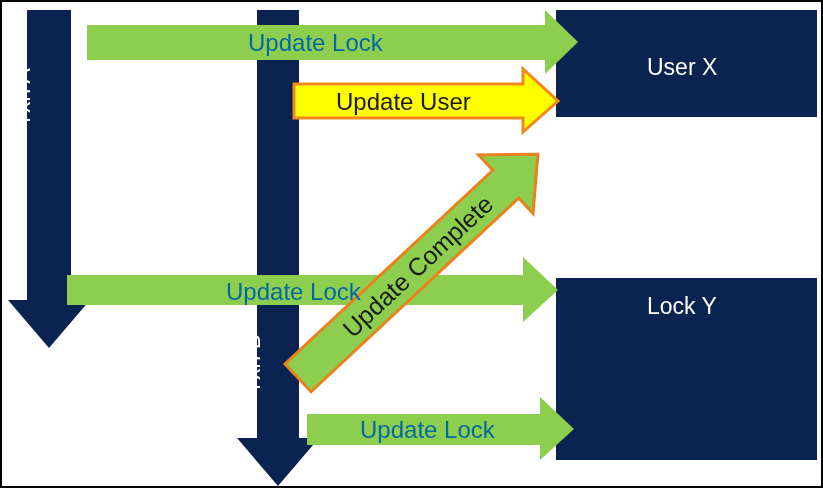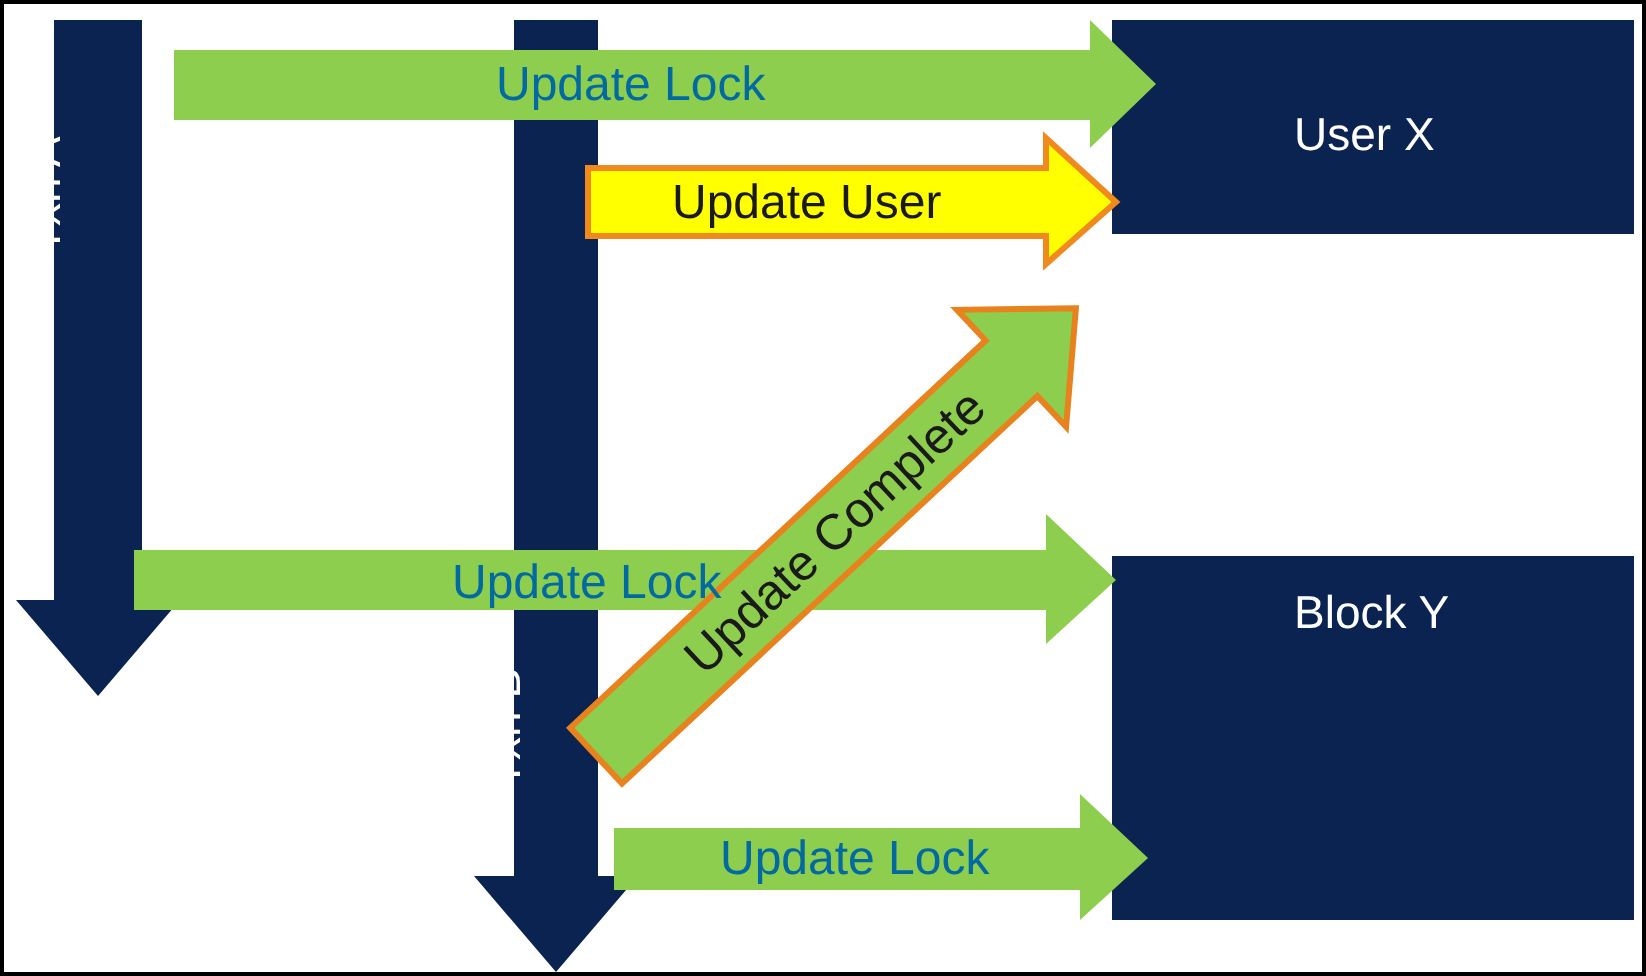--- a/index.html
+++ b/index.html
@@ -81,21 +81,21 @@
     <g transform="translate(416,264) rotate(-43)">
       <polygon points="-164,-19 120,-19 120,-40 164,0 120,40 120,19 -164,19" fill="#8DCE4F" stroke="#E8821E" stroke-width="3" stroke-linejoin="miter"></polygon>
     </g>
 
     <polygon points="305,412 538,412 538,395 572,427 538,458 538,443 305,443" fill="#8DCE4F"></polygon>
 
   </svg>
 
   <div class="lbl user-label" style="left:645px; top:28px;margin-top:24px;">User X</div>
 
-  <div class="lbl user-label" style="left:645px; top:291px;">Block Y</div>
+  <div class="lbl user-label" style="left:645px; top:291px;">Lock Y</div>
 
   <div class="lbl txn-label vert-txn" style="left:34px; top:125px;">Txn A</div>
 
   <div class="lbl txn-label vert-txn" style="left:264px; top:392px;">Txn B</div>
 
   <div class="lbl arrow-label-white" style="left:246px; top:27px;">Update Lock</div>
 
   <div class="lbl arrow-label-dark" style="left:334px; top:86px;">Update User</div>
 
   <div class="lbl arrow-label-white" style="left:224px; top:276px;">Update Lock</div>

